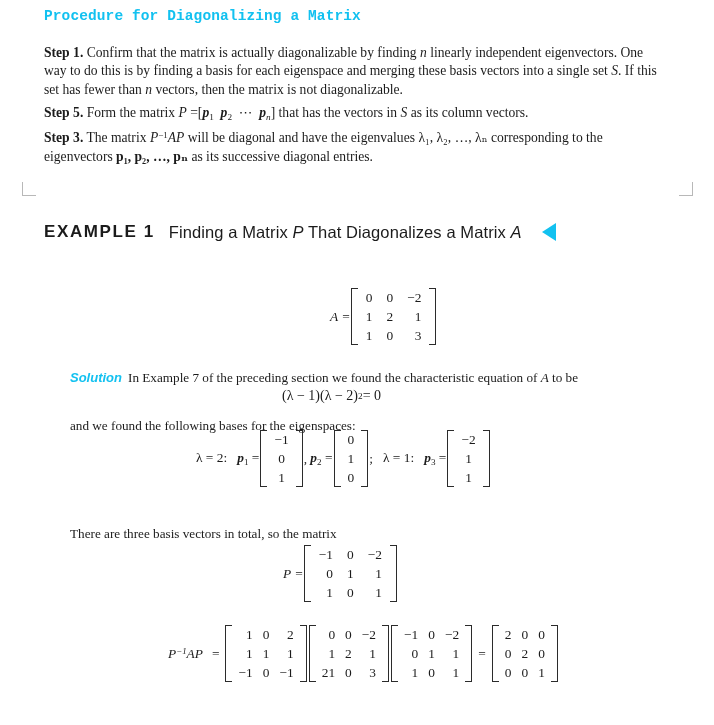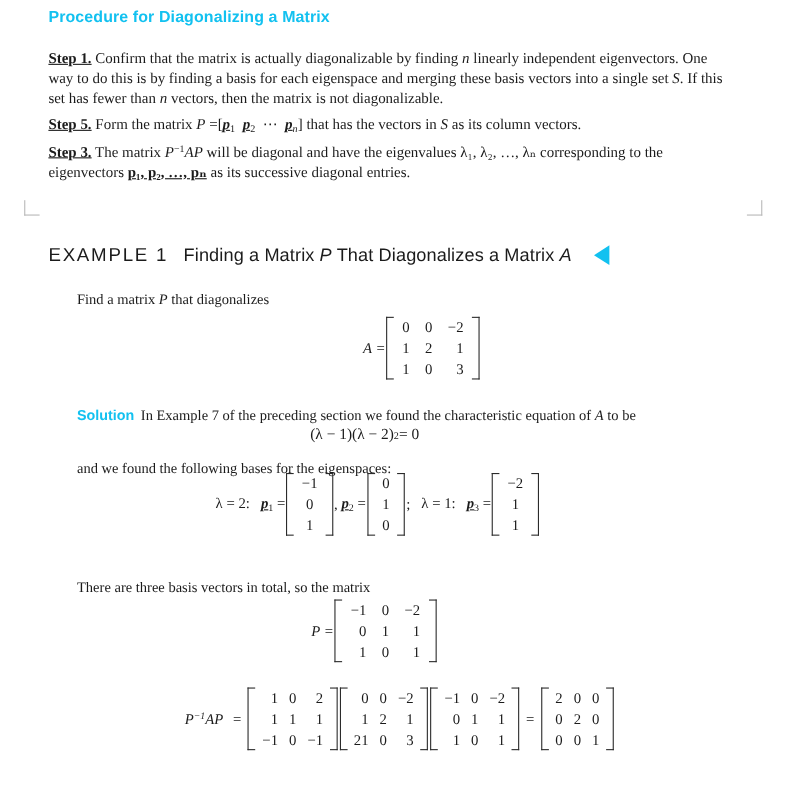--- a/index.html
+++ b/index.html
@@ -13,31 +13,31 @@
     position: relative;
     overflow: hidden;
     font-family: "Liberation Serif", "DejaVu Serif", serif;
     color: #1b1b1b;
     -webkit-font-smoothing: antialiased;
   }
 
   
   .page { position: relative; width: 714px; height: 725px; }
   .it { font-style: italic; }
-  .bd { font-weight: bold; text-decoration: underline; }
+  .bd { font-weight: bold; }
   .sub { font-size: 0.68em; vertical-align: -0.28em; }
   .sup { font-size: 0.66em; vertical-align: 0.5em; }
   .nowrap { white-space: nowrap; }
 
   
   .proc-title {
     position: absolute;
     left: 44px;
     top: 8px;
-    font-family: Liberation Sans, sans-serif;
+    font-family: Liberation Mono, monospace;
     font-weight: bold;
     font-size: 14.5px;
     letter-spacing: .1px;
     color: #12C1F0;
   }
 
   
   .steps {
     position: absolute;
     left: 44px;
@@ -63,21 +63,21 @@
   .ex-head {
     position: absolute;
     left: 44px;
     top: 222px;
     font-family: "Liberation Sans", "DejaVu Sans", sans-serif;
     display: flex;
     align-items: center;
     white-space: nowrap;
   }
   .ex-label {
-    font-weight: normal;
+    font-weight: bold;
     font-size: 17px;
     letter-spacing: 1.6px;
   }
   .ex-title {
     font-size: 16.5px;
     margin-left: 14px;
     letter-spacing: .1px;
   }
   .ex-arrow {
     margin-left: 20px;
@@ -92,20 +92,21 @@
     position: absolute;
     font-size: 13.2px;
     line-height: 1.35;
   }
   .t-find  { left: 70px;  top: 263px; }
   .t-sol   { left: 70px;  top: 369px; width: 600px; }
   .t-bases { left: 70px;  top: 417px; text-align: center; }
   .t-three { left: 70px;  top: 525px; }
   .t-check { left: 70px;  top: 612px; }
   .sol-word {
+    font-style: italic;
     font-weight: bold;
     color: #12C1F0;
     font-family: "Liberation Sans", "DejaVu Sans", sans-serif;
     font-size: 13px;
     margin-right: 6px;
   }
 
   
   .disp {
     position: absolute;
@@ -202,25 +203,20 @@
     <span class="ex-label">EXAMPLE 1</span>
     <span class="ex-title">
       <span>Finding a Matrix</span>
       <span class="it">P</span>
       <span>That Diagonalizes a Matrix</span>
       <span class="it">A</span>
     </span>
     <span class="ex-arrow"></span>
   </div>
 
-  <div class="body-text t-find">
-    <span>Find a matrix</span>
-    <span class="it">P</span>
-    <span>that diagonalizes</span>
-  </div>
 
   <div class="disp e-A">
     <span class="lhs">A</span>
     <span>=</span>
     <span class="mat wide">
       <span class="brk l"></span>
       <table>
         <tbody>
             <tr>
           <td>0</td>

